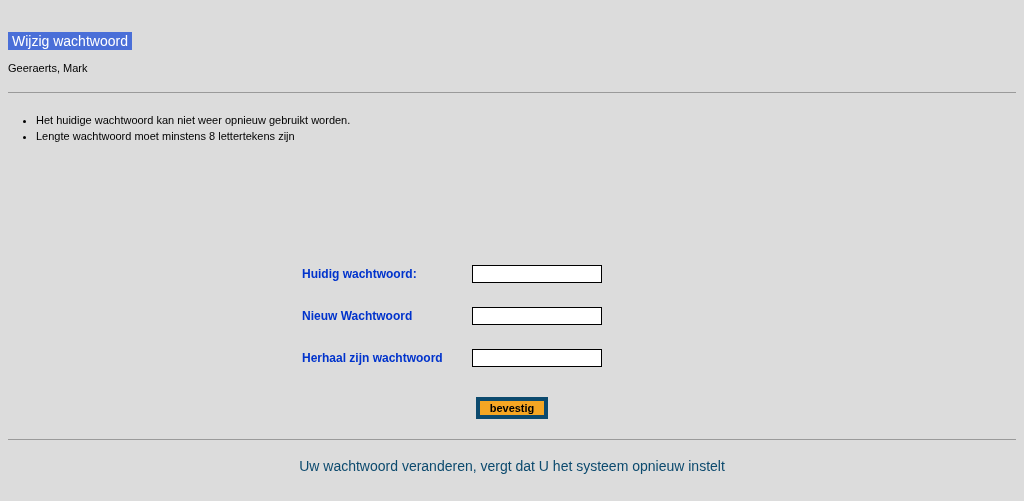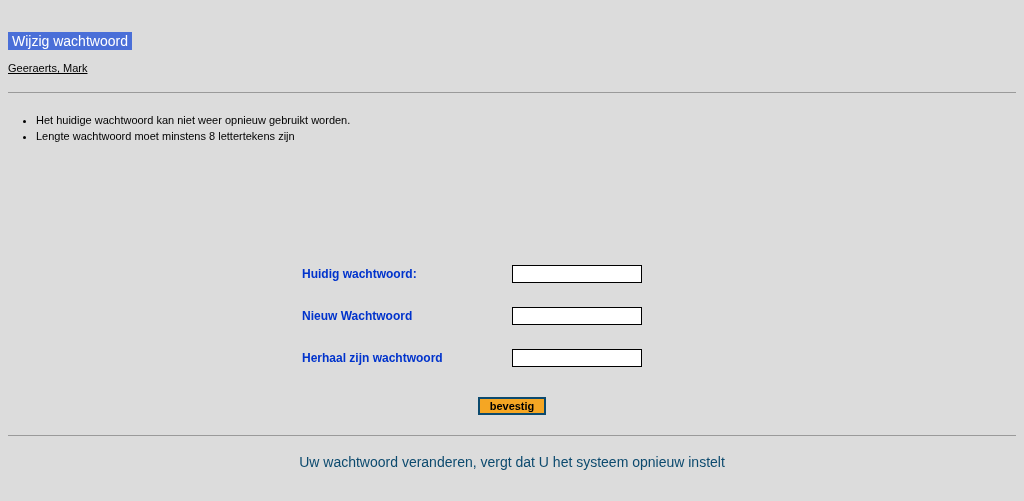--- a/index.html
+++ b/index.html
@@ -18,21 +18,20 @@
       background: #4a6fd8;
       color: #fff;
       font-size: 14px;
       padding: 1px 4px;
       margin-bottom: 12px;
       margin-top: 24px;
     }
     .username {
       font-size: 11px;
       margin-bottom: 18px;
-      text-decoration: underline;
     }
     hr {
       border: none;
       border-top: 1px solid #9a9a9a;
       margin: 0 0 12px 0;
     }
     ul.rules {
       margin: 20px 0 0 28px;
       padding: 0;
     }
@@ -50,38 +49,38 @@
       display: flex;
       align-items: center;
       margin-bottom: 24px;
       width: 420px;
       justify-content: flex-start;
     }
     .form-label {
       color: #0033cc;
       font-weight: bold;
       font-size: 12px;
-      width: 210px;
+      width: 170px;
       text-align: left;
     }
     .form-input {
       width: 130px;
       height: 18px;
       border: 1px solid #000;
       background: #fff;
       font-size: 11px;
       padding: 0 2px;
     }
     .btn-row {
       margin-top: 6px;
       text-align: center;
     }
     .confirm-btn {
       background: #f5a623;
-      border: 2px solid #0c4a6e;
+      border: 4px solid #0c4a6e;
       font-size: 11px;
       font-weight: bold;
       padding: 1px 10px;
       cursor: pointer;
       font-family: Verdana, Arial, sans-serif;
     }
     hr.lower {
       margin-top: 20px;
       margin-bottom: 18px;
     }

